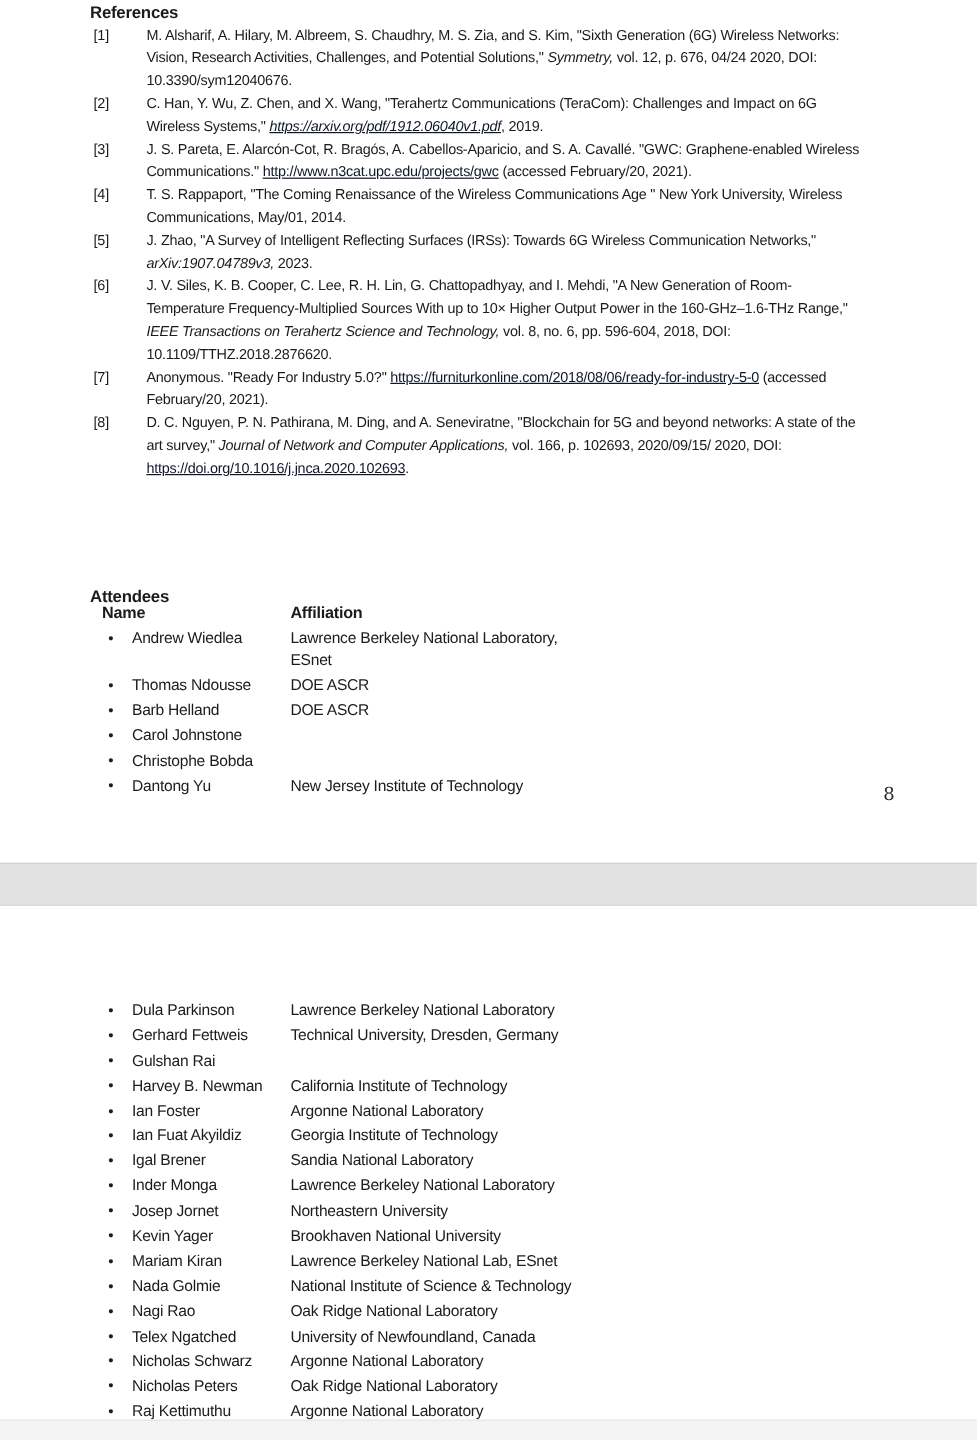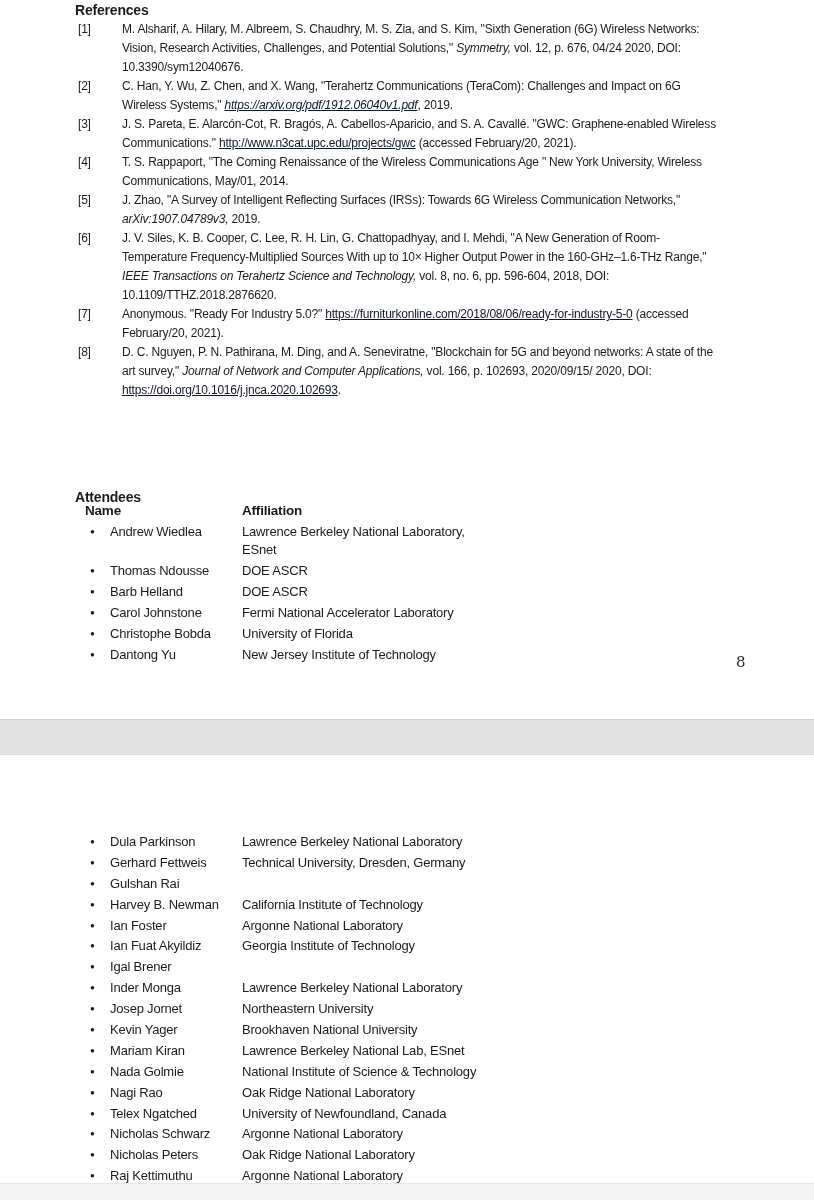--- a/index.html
+++ b/index.html
@@ -79,21 +79,21 @@
 Communications." </span><a class="lnk" href="#">http://www.n3cat.upc.edu/projects/gwc</a><span> (accessed February/20, 2021).</span></div>
       </div>
       <div class="ref-row">
         <div class="ref-num">[4]</div>
         <div class="ref-text"><span>T. S. Rappaport, "The Coming Renaissance of the Wireless Communications Age " New York University, Wireless
 Communications, May/01, 2014.</span></div>
       </div>
       <div class="ref-row">
         <div class="ref-num">[5]</div>
         <div class="ref-text"><span>J. Zhao, "A Survey of Intelligent Reflecting Surfaces (IRSs): Towards 6G Wireless Communication Networks,"
-</span><span class="it">arXiv:1907.04789v3,</span><span> 2019.</span></div>
+</span><span class="it">arXiv:1907.04789v3,</span><span> 2023.</span></div>
       </div>
       <div class="ref-row">
         <div class="ref-num">[6]</div>
         <div class="ref-text"><span>J. V. Siles, K. B. Cooper, C. Lee, R. H. Lin, G. Chattopadhyay, and I. Mehdi, "A New Generation of Room-
 Temperature Frequency-Multiplied Sources With up to 10× Higher Output Power in the 160-GHz–1.6-THz Range,"
 </span><span class="it">IEEE Transactions on Terahertz Science and Technology,</span><span> vol. 8, no. 6, pp. 596-604, 2018, DOI:
 10.1109/TTHZ.2018.2876620.</span></div>
       </div>
       <div class="ref-row">
         <div class="ref-num">[7]</div>
@@ -127,26 +127,24 @@
           <div class="att-aff">DOE ASCR</div>
         </div>
         <div class="att-row">
           <span class="bullet">●</span>
           <div class="att-name">Barb Helland</div>
           <div class="att-aff">DOE ASCR</div>
         </div>
         <div class="att-row">
           <span class="bullet">●</span>
           <div class="att-name">Carol Johnstone</div>
-          <div class="att-aff">Fermi National Accelerator Laboratory</div>
         </div>
         <div class="att-row">
           <span class="bullet">●</span>
           <div class="att-name">Christophe Bobda</div>
-          <div class="att-aff">University of Florida</div>
         </div>
         <div class="att-row">
           <span class="bullet">●</span>
           <div class="att-name">Dantong Yu</div>
           <div class="att-aff">New Jersey Institute of Technology</div>
         </div>
       </div>
   </div>
 
   <div class="page-num">8</div>
@@ -181,20 +179,21 @@
         <div class="att-aff">Argonne National Laboratory</div>
       </div>
       <div class="att-row">
         <span class="bullet">●</span>
         <div class="att-name">Ian Fuat Akyildiz</div>
         <div class="att-aff">Georgia Institute of Technology</div>
       </div>
       <div class="att-row">
         <span class="bullet">●</span>
         <div class="att-name">Igal Brener</div>
+        <div class="att-aff">Sandia National Laboratory</div>
       </div>
       <div class="att-row">
         <span class="bullet">●</span>
         <div class="att-name">Inder Monga</div>
         <div class="att-aff">Lawrence Berkeley National Laboratory</div>
       </div>
       <div class="att-row">
         <span class="bullet">●</span>
         <div class="att-name">Josep Jornet</div>
         <div class="att-aff">Northeastern University</div>

